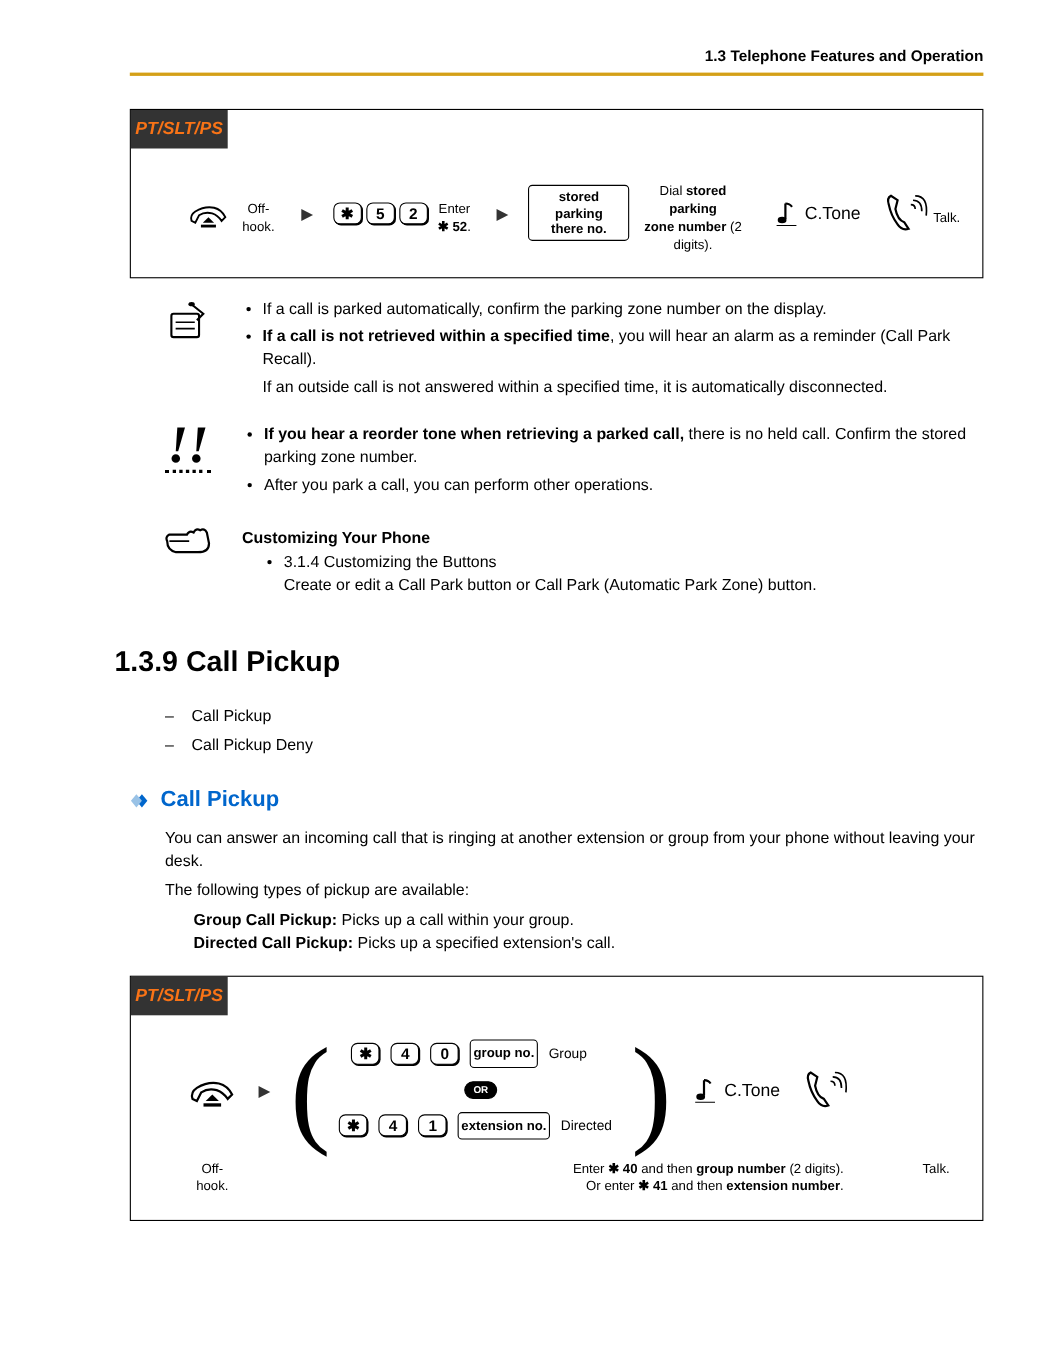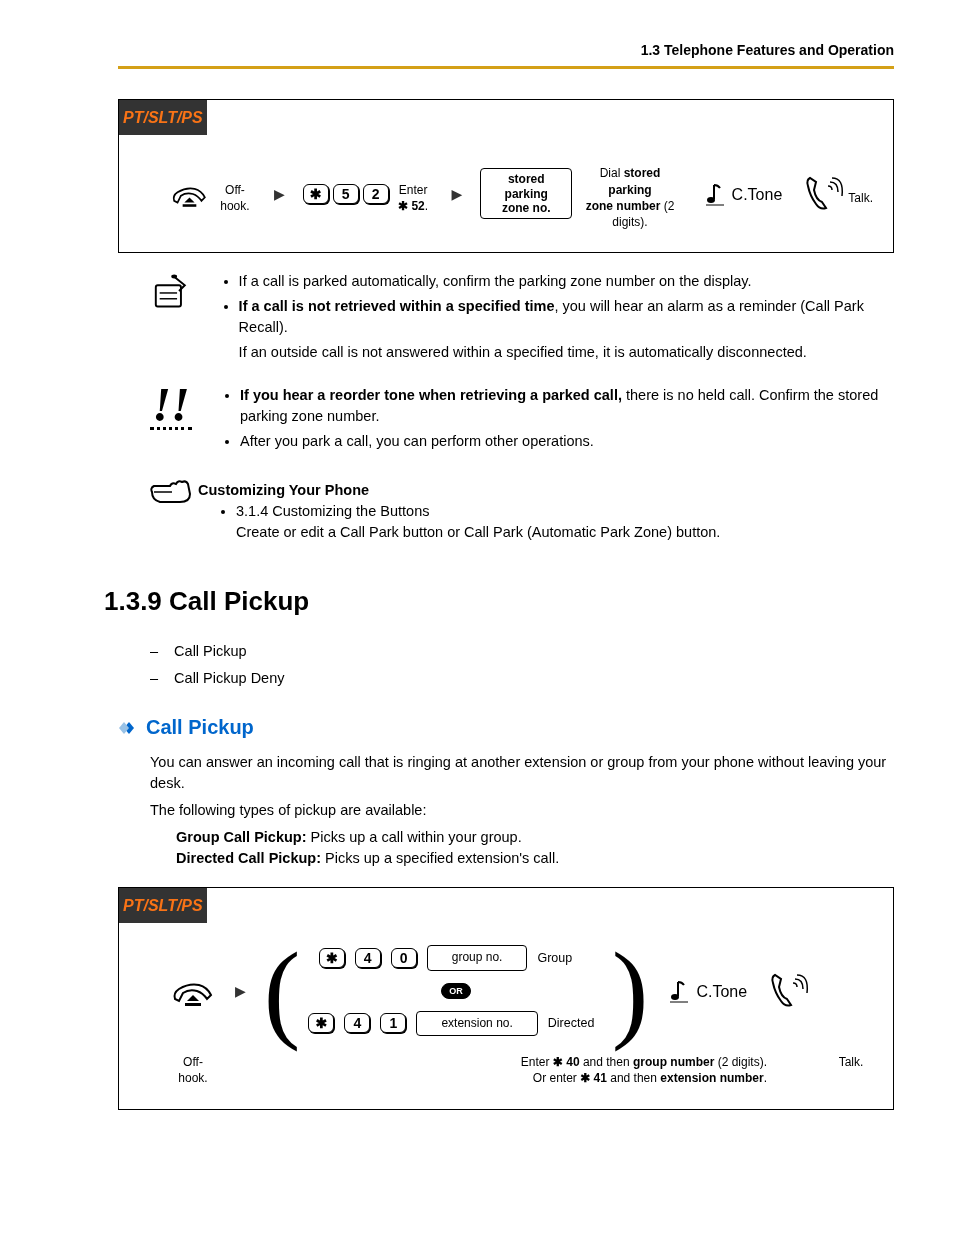--- a/index.html
+++ b/index.html
@@ -88,22 +88,22 @@
       border-radius: 4px;
       padding: 3px 10px;
       font-weight: bold;
       font-size: 12px;
       text-align: center;
       line-height: 1.2;
     }
     .input-box-plain {
       border: 1.5px solid #000;
       border-radius: 4px;
-      padding: 3px 24px;
-      font-weight: normal;
+      padding: 3px 2px;
+      font-weight: bold;
       font-size: 12px;
       text-align: center;
     }
     .note-block {
       display: flex;
       gap: 30px;
       margin-left: 60px;
       margin-bottom: 22px;
       align-items: flex-start;
     }
@@ -175,21 +175,21 @@
       font-weight: bold;
       text-align: center;
       line-height: 15px;
       background: #000;
       color: #fff;
     }
     .ctone-label { font-size: 16px; margin-top: 2px; }
     .alt-label { font-size: 12.5px; width: 56px; }
     .cust-block {
       display:flex;
-      gap:4px;
+      gap:26px;
       margin-left:60px;
       margin-bottom:36px;
       align-items:flex-start;
     }
     .cust-content { margin-top: 2px; }
     .cust-content ul { list-style:disc; margin-left:38px; }
     .excl {
       font-family: "Times New Roman", serif;
       font-size: 48px;
       font-weight: bold;
@@ -230,21 +230,21 @@
           <span class="key">5</span>
           <span class="key">2</span>
         </div>
         <div class="step-caption"><span>Enter </span><span class="b">✱ 52</span>.</div>
       </div>
       <div class="arrow">▶</div>
 
       <div class="step-col">
         <div class="input-box">
           <div>stored parking</div>
-          <div>zone no.</div>
+          <div>there no.</div>
         </div>
         <div class="step-caption"><span>Dial </span><span class="b">stored parking</span><br><span class="b">zone number</span><span> (2 digits).</span></div>
       </div>
 
       <div class="step-col">
         <svg width="26" height="26" viewBox="0 0 26 26">
           <path d="M12 4 L 12 18" stroke="#000" stroke-width="2" fill="none"></path>
           <ellipse cx="9" cy="19" rx="4" ry="3" fill="#000"></ellipse>
           <path d="M12 4 Q 16 4 18 7" stroke="#000" stroke-width="2" fill="none"></path>
           <path d="M4 24 L 22 24" stroke="#000" stroke-width="1"></path>

